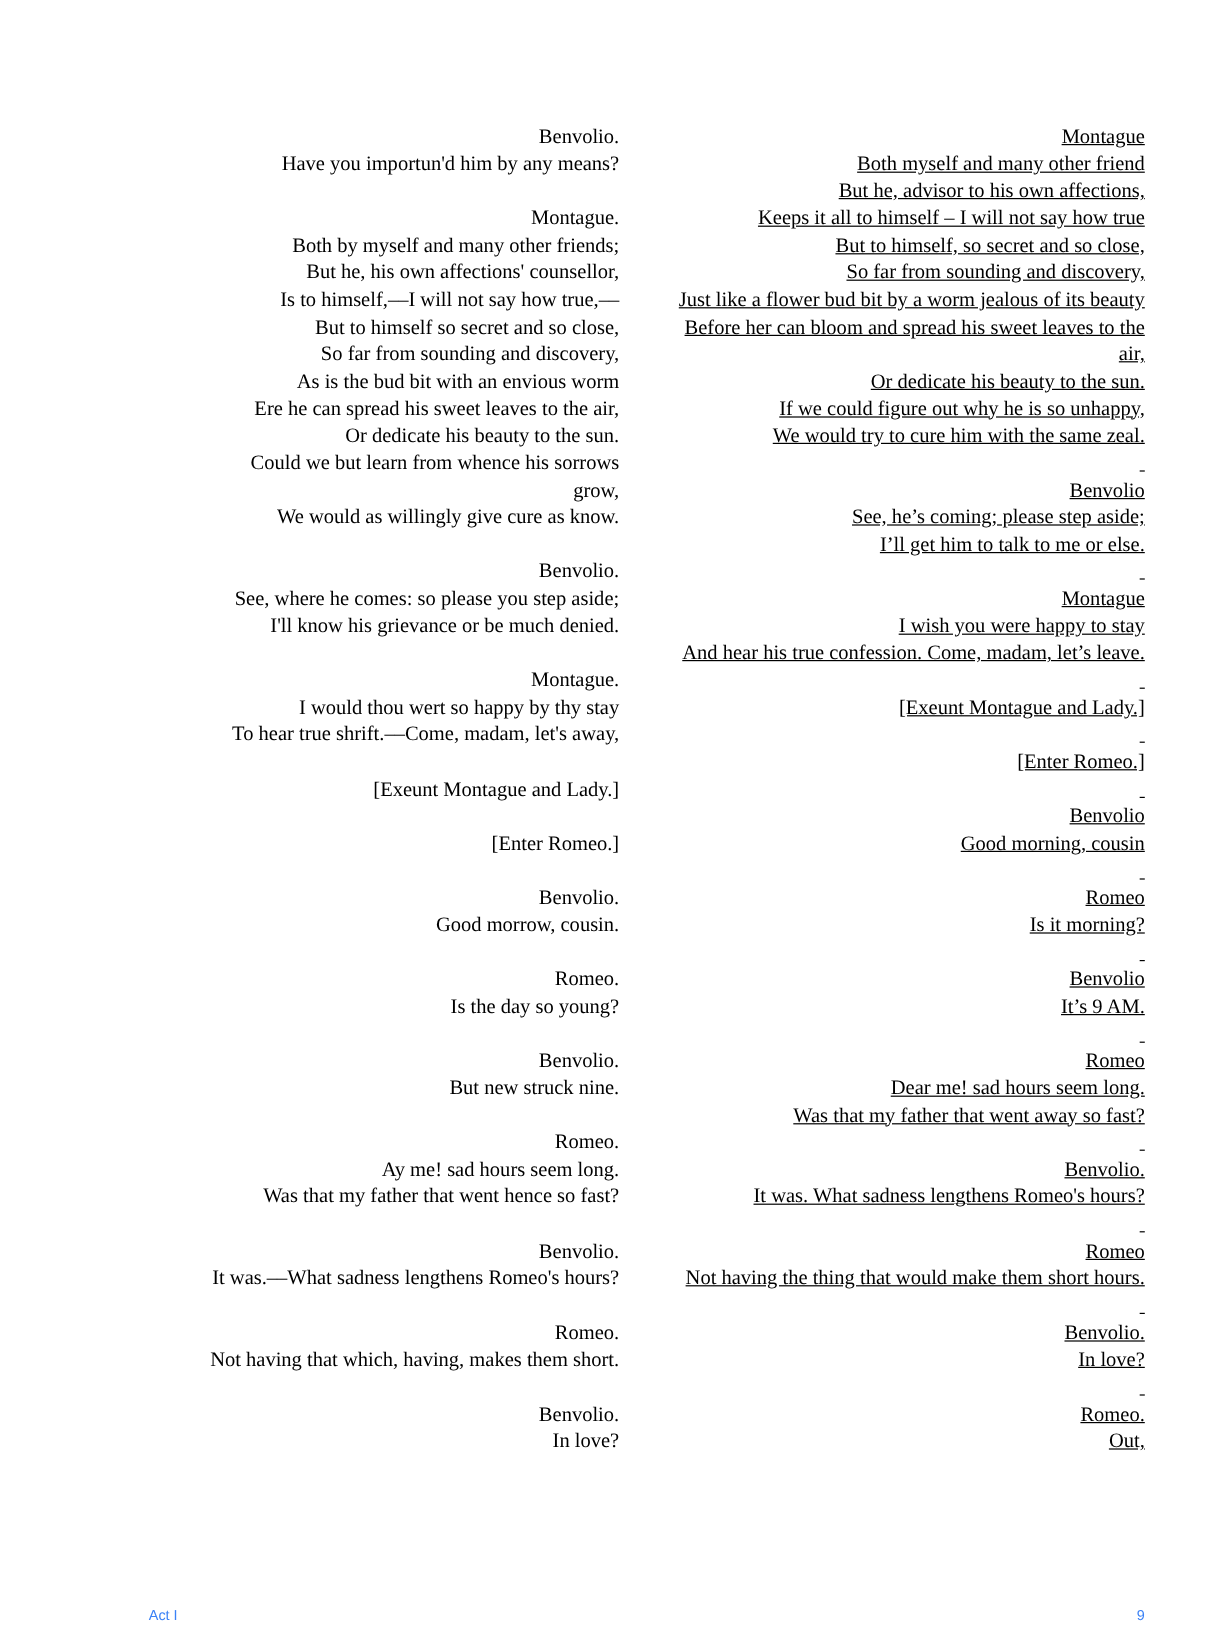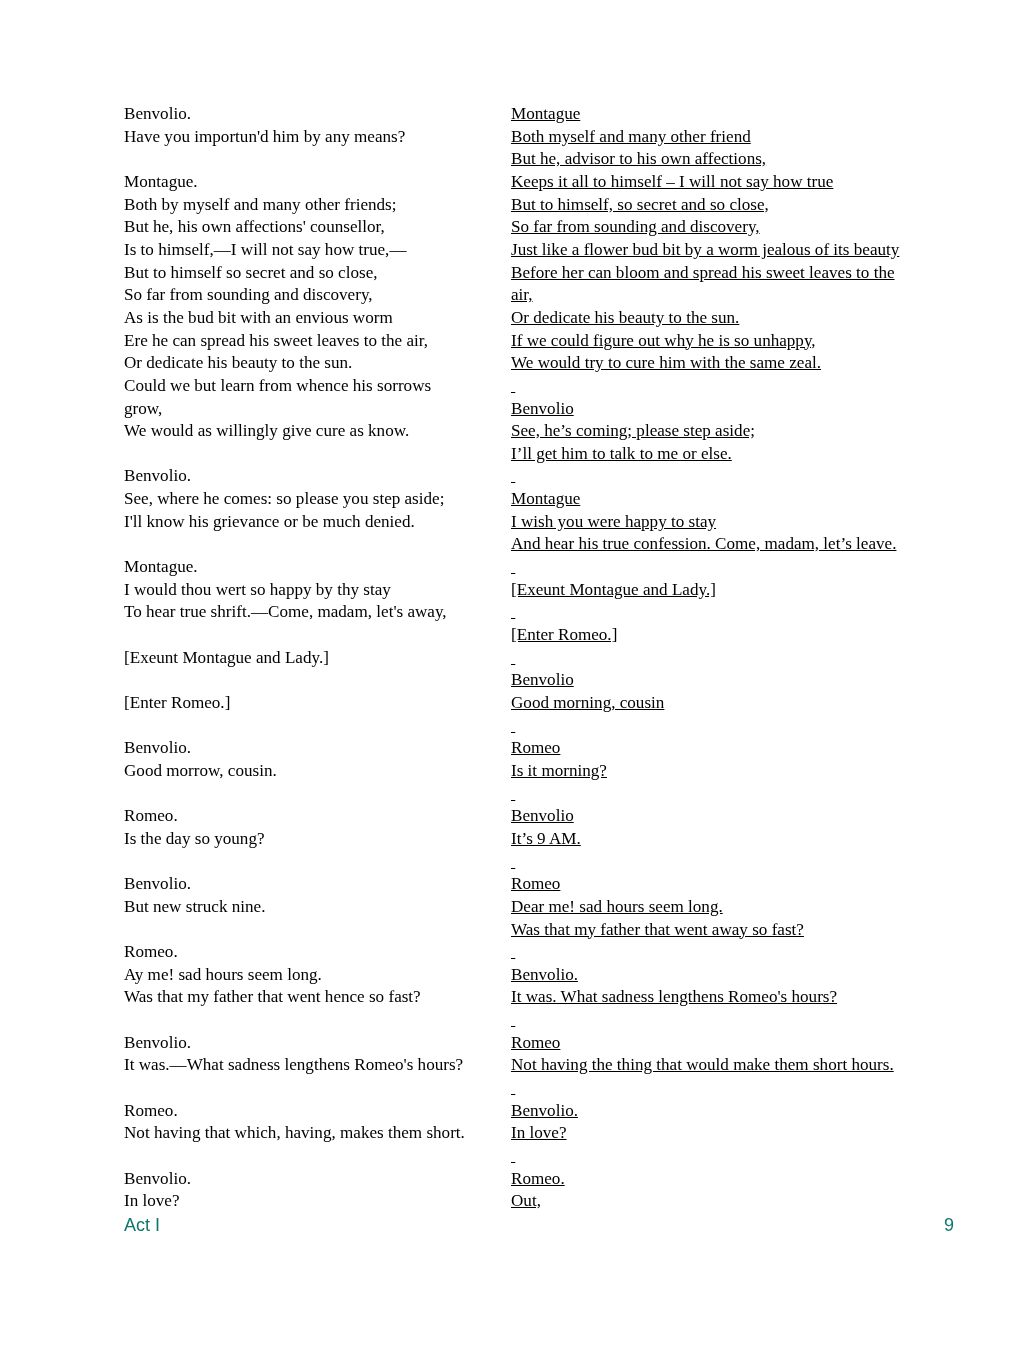--- a/index.html
+++ b/index.html
@@ -27,20 +27,21 @@
     top: 103px;
     width: 830px;
   }
   .col {
     position: absolute;
     top: 0;
     font-size: 17.1px;
     line-height: 22.65px;
     white-space: pre-wrap;
     font-variant-ligatures: none;
+    text-align: right;
   }
   .col-left {
     left: 0;
     width: 392px;
   }
   .col-right {
     left: 387px;
     width: 443px;
     text-decoration: underline;
   }
@@ -48,26 +49,26 @@
     display: block;
     min-height: 22.65px;
   }
   .ln.blank {
     height: 22.65px;
   }
   .footer {
     position: absolute;
     left: 124px;
     right: 70px;
-    top: 1214px;
+    top: 1335px;
     height: 22px;
     font-family: "Liberation Sans", "DejaVu Sans", sans-serif;
-    font-size: 18px;
+    font-size: 12px;
     line-height: 22px;
-    color: #0f766e;
+    color: #3b82f6;
   }
   .footer-left {
     position: absolute;
     left: 0;
     top: 0;
   }
   .footer-right {
     position: absolute;
     right: 0;
     top: 0;

